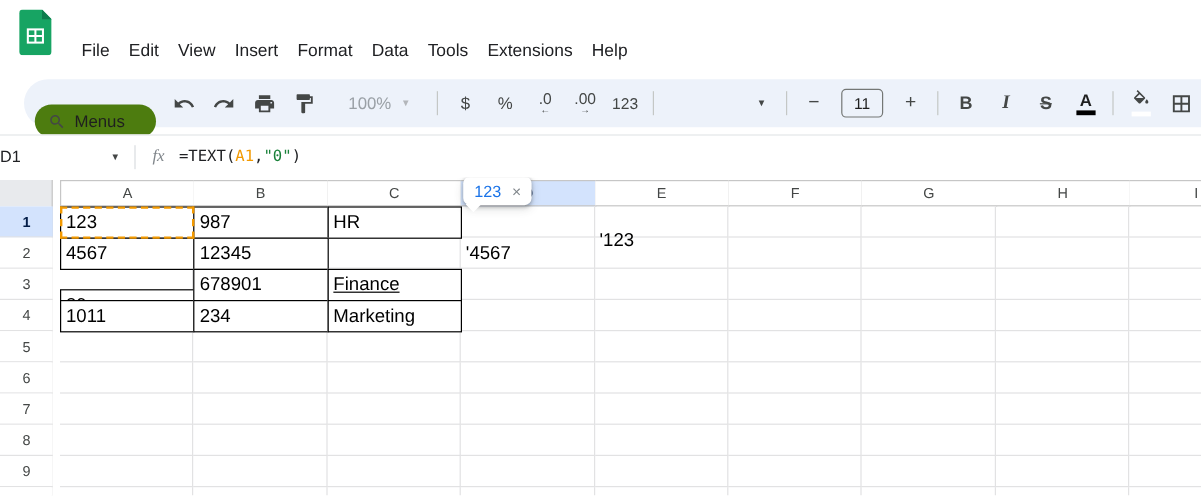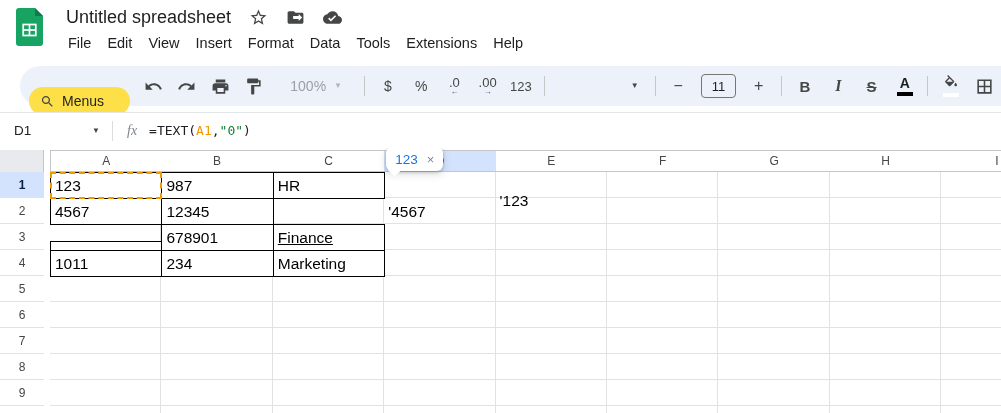--- a/index.html
+++ b/index.html
@@ -13,21 +13,21 @@
   .title-row { position:absolute; left:66px; top:7px; display:flex; align-items:center; gap:17px; }
   .doc-title { font-size:18px; color:#1f1f1f; }
   .tb-ic { width:20px; height:20px; display:flex; align-items:center; justify-content:center; }
   .tb-ic svg { width:19px; height:19px; fill:#444746; }
   .menubar { position:absolute; left:60px; top:33px; display:flex; }
   .menu-item { font-size:14.5px; color:#202124; padding:2px 8px; border-radius:4px; cursor:default; }
 
   
   .toolbar { position:absolute; left:20px; top:66px; width:981px; height:40px;
     background:#edf2fa; border-radius:20px 0 0 20px; display:flex; align-items:center; }
-  .menus-pill { margin-left:9px; width:103px; height:28px; background:#fde047; border-radius:14px;
+  .menus-pill { margin-left:9px; width:103px; height:28px; background:#4d7c0f; border-radius:14px;
     display:flex; align-items:center; gap:7px; padding-left:11px;margin-top:30px; }
   .menus-pill svg { width:15px; height:15px; fill:#444746; }
   .menus-label { font-size:14px; color:#1f1f1f; }
   .icon-btn { width:34px; height:28px; display:flex; align-items:center; justify-content:center;
     border-radius:4px; color:#444746; }
   .icon-btn svg { width:19px; height:19px; fill:#444746; }
   .zoom-ctl { width:86px; height:28px; display:flex; align-items:center; justify-content:center;
     gap:8px; color:#9aa0a6; font-size:14px; margin-left:4px; }
   .caret { font-size:8px; line-height:1; }
   .caret.dim { color:#b3b6ba; }
@@ -48,21 +48,21 @@
   .colorA { display:flex; flex-direction:column; align-items:center; line-height:1; }
   .colorA .a { font-size:14px; font-weight:600; color:#1f1f1f; }
   .colorA .bar { width:16px; height:3.5px; background:#000; margin-top:2px; }
   .fillbtn { display:flex; flex-direction:column; align-items:center; line-height:1; }
   .fillbtn svg { width:16px; height:16px; fill:#444746; }
   .fillbtn .bar { width:16px; height:3.5px; background:#fff; margin-top:2px; }
 
   
   .fbar { position:absolute; left:0; top:112px; width:1001px; height:36px; background:#fff;
     border-top:1px solid #e3e6e8; display:flex; align-items:center; }
-  .name-box { width:112px; height:100%; display:flex; align-items:center; padding-left:14px;
+  .name-box { width:112px; height:100%; display:flex; align-items:center; padding-left:0;
     font-size:13.5px; color:#202124; position:relative; }
   .name-box .caret { position:absolute; right:12px; }
   .fbar-div { width:1px; height:20px; background:#dadce0; }
   .fx { font-family:"Liberation Serif", serif; font-style:italic; color:#80868b; font-size:14px;
     margin:0 12px 0 14px; }
   .formula-text { font-family:"DejaVu Sans Mono", monospace; font-size:13px; color:#202124; }
   .tok-ref { color:#f29900; }
   .tok-str { color:#188038; }
 
   
@@ -104,38 +104,20 @@
   <div class="topbar">
     <svg class="logo" viewBox="0 0 27 38">
       <path d="M3 0h16l8 8v27a3 3 0 0 1-3 3H3a3 3 0 0 1-3-3V3a3 3 0 0 1 3-3z" fill="#17a463"></path>
       <path d="M19 0l8 8h-8z" fill="#0c7d4d"></path>
       <g stroke="#fff" stroke-width="1.7" fill="none">
         <rect x="7.2" y="16.5" width="12.6" height="11"></rect>
         <line x1="7.2" y1="22" x2="19.8" y2="22"></line>
         <line x1="13.5" y1="16.5" x2="13.5" y2="27.5"></line>
       </g>
     </svg>
-    <div class="title-row">
-      <span class="doc-title">Untitled spreadsheet</span>
-      <span class="tb-ic">
-        <svg viewBox="0 0 24 24">
-            <path d="M22 9.24l-7.19-.62L12 2 9.19 8.63 2 9.24l5.46 4.73L5.82 21 12 17.27 18.18 21l-1.63-7.03L22 9.24zM12 15.4l-3.76 2.27 1-4.28-3.32-2.88 4.38-.38L12 6.1l1.71 4.04 4.38.38-3.32 2.88 1 4.28L12 15.4z"></path>
-          </svg>
-      </span>
-      <span class="tb-ic">
-        <svg viewBox="0 0 24 24">
-            <path d="M20 6h-8l-2-2H4c-1.1 0-2 .9-2 2v12c0 1.1.9 2 2 2h16c1.1 0 2-.9 2-2V8c0-1.1-.9-2-2-2zm-4 10.5V14H9v-4h7V7.5L20.5 12 16 16.5z"></path>
-          </svg>
-      </span>
-      <span class="tb-ic">
-        <svg viewBox="0 0 24 24">
-            <path d="M19.35 10.04C18.67 6.59 15.64 4 12 4 9.11 4 6.6 5.64 5.35 8.04 2.34 8.36 0 10.91 0 14c0 3.31 2.69 6 6 6h13c2.76 0 5-2.24 5-5 0-2.64-2.05-4.78-4.65-4.96zM10 17l-3.5-3.5 1.41-1.41L10 14.17 15.18 9l1.41 1.41L10 17z"></path>
-          </svg>
-      </span>
-    </div>
     <div class="menubar" id="menubar">
         <div class="menu-item">File</div>
         <div class="menu-item">Edit</div>
         <div class="menu-item">View</div>
         <div class="menu-item">Insert</div>
         <div class="menu-item">Format</div>
         <div class="menu-item">Data</div>
         <div class="menu-item">Tools</div>
         <div class="menu-item">Extensions</div>
         <div class="menu-item">Help</div>

